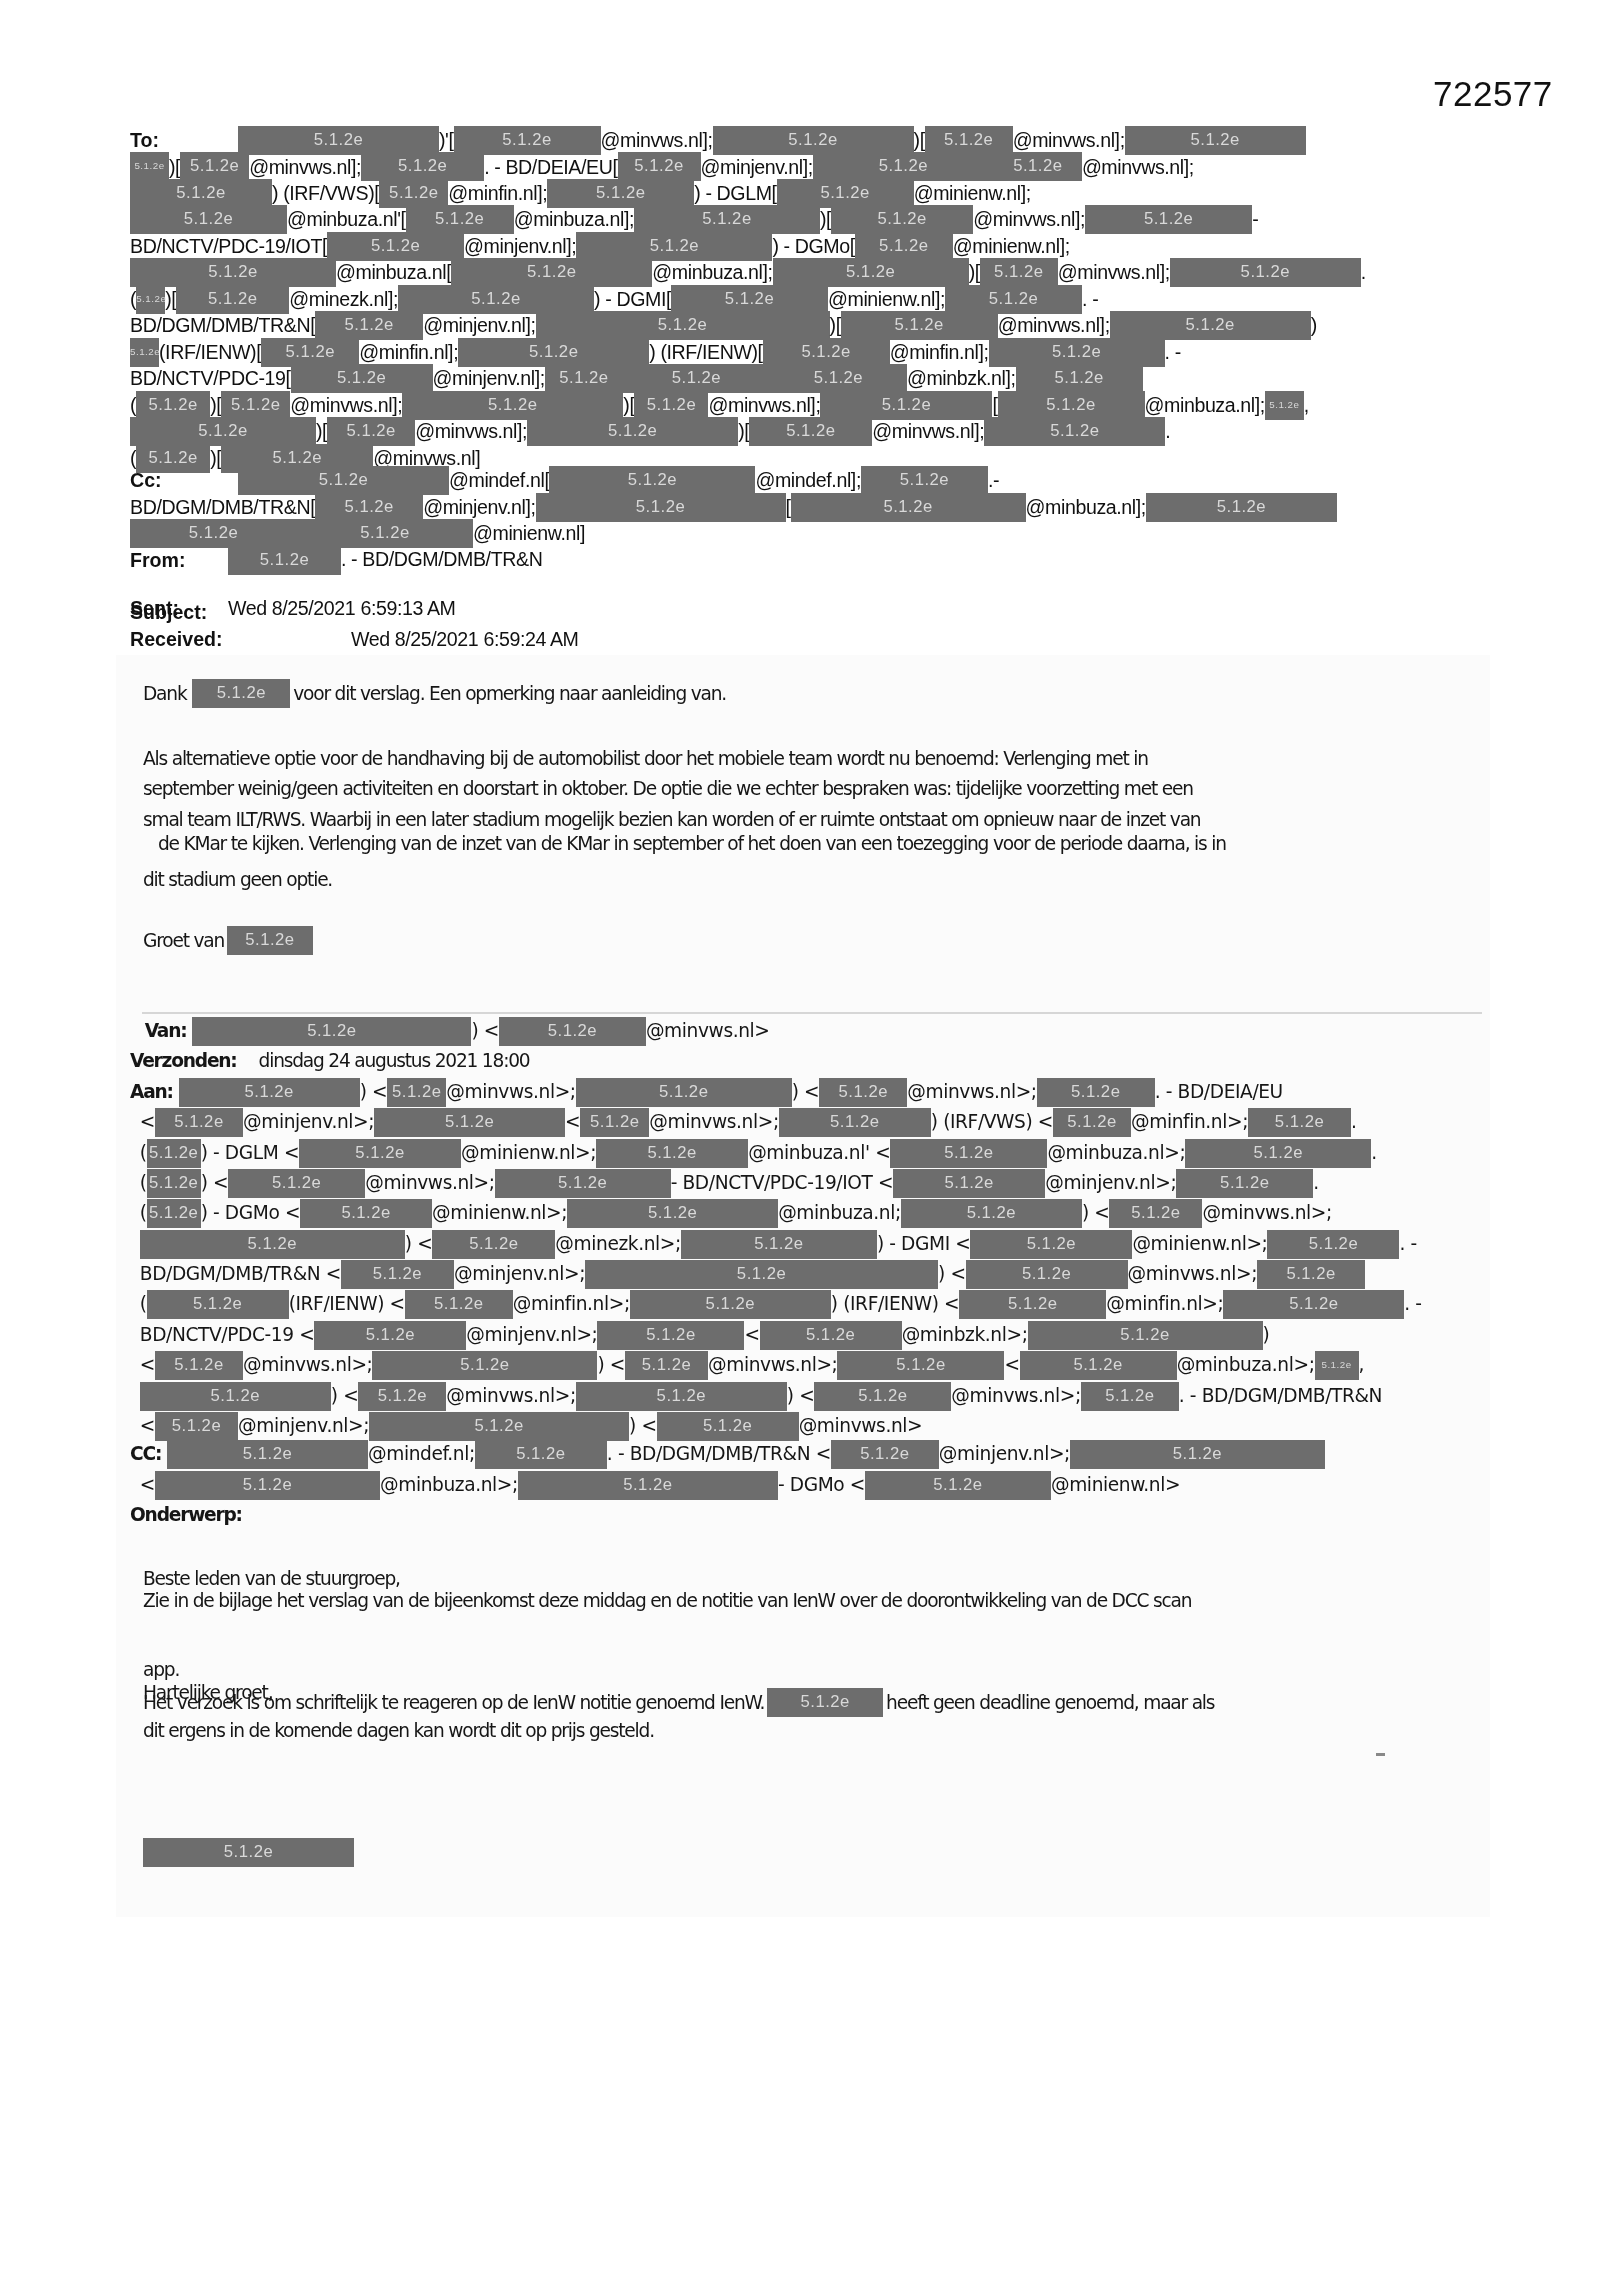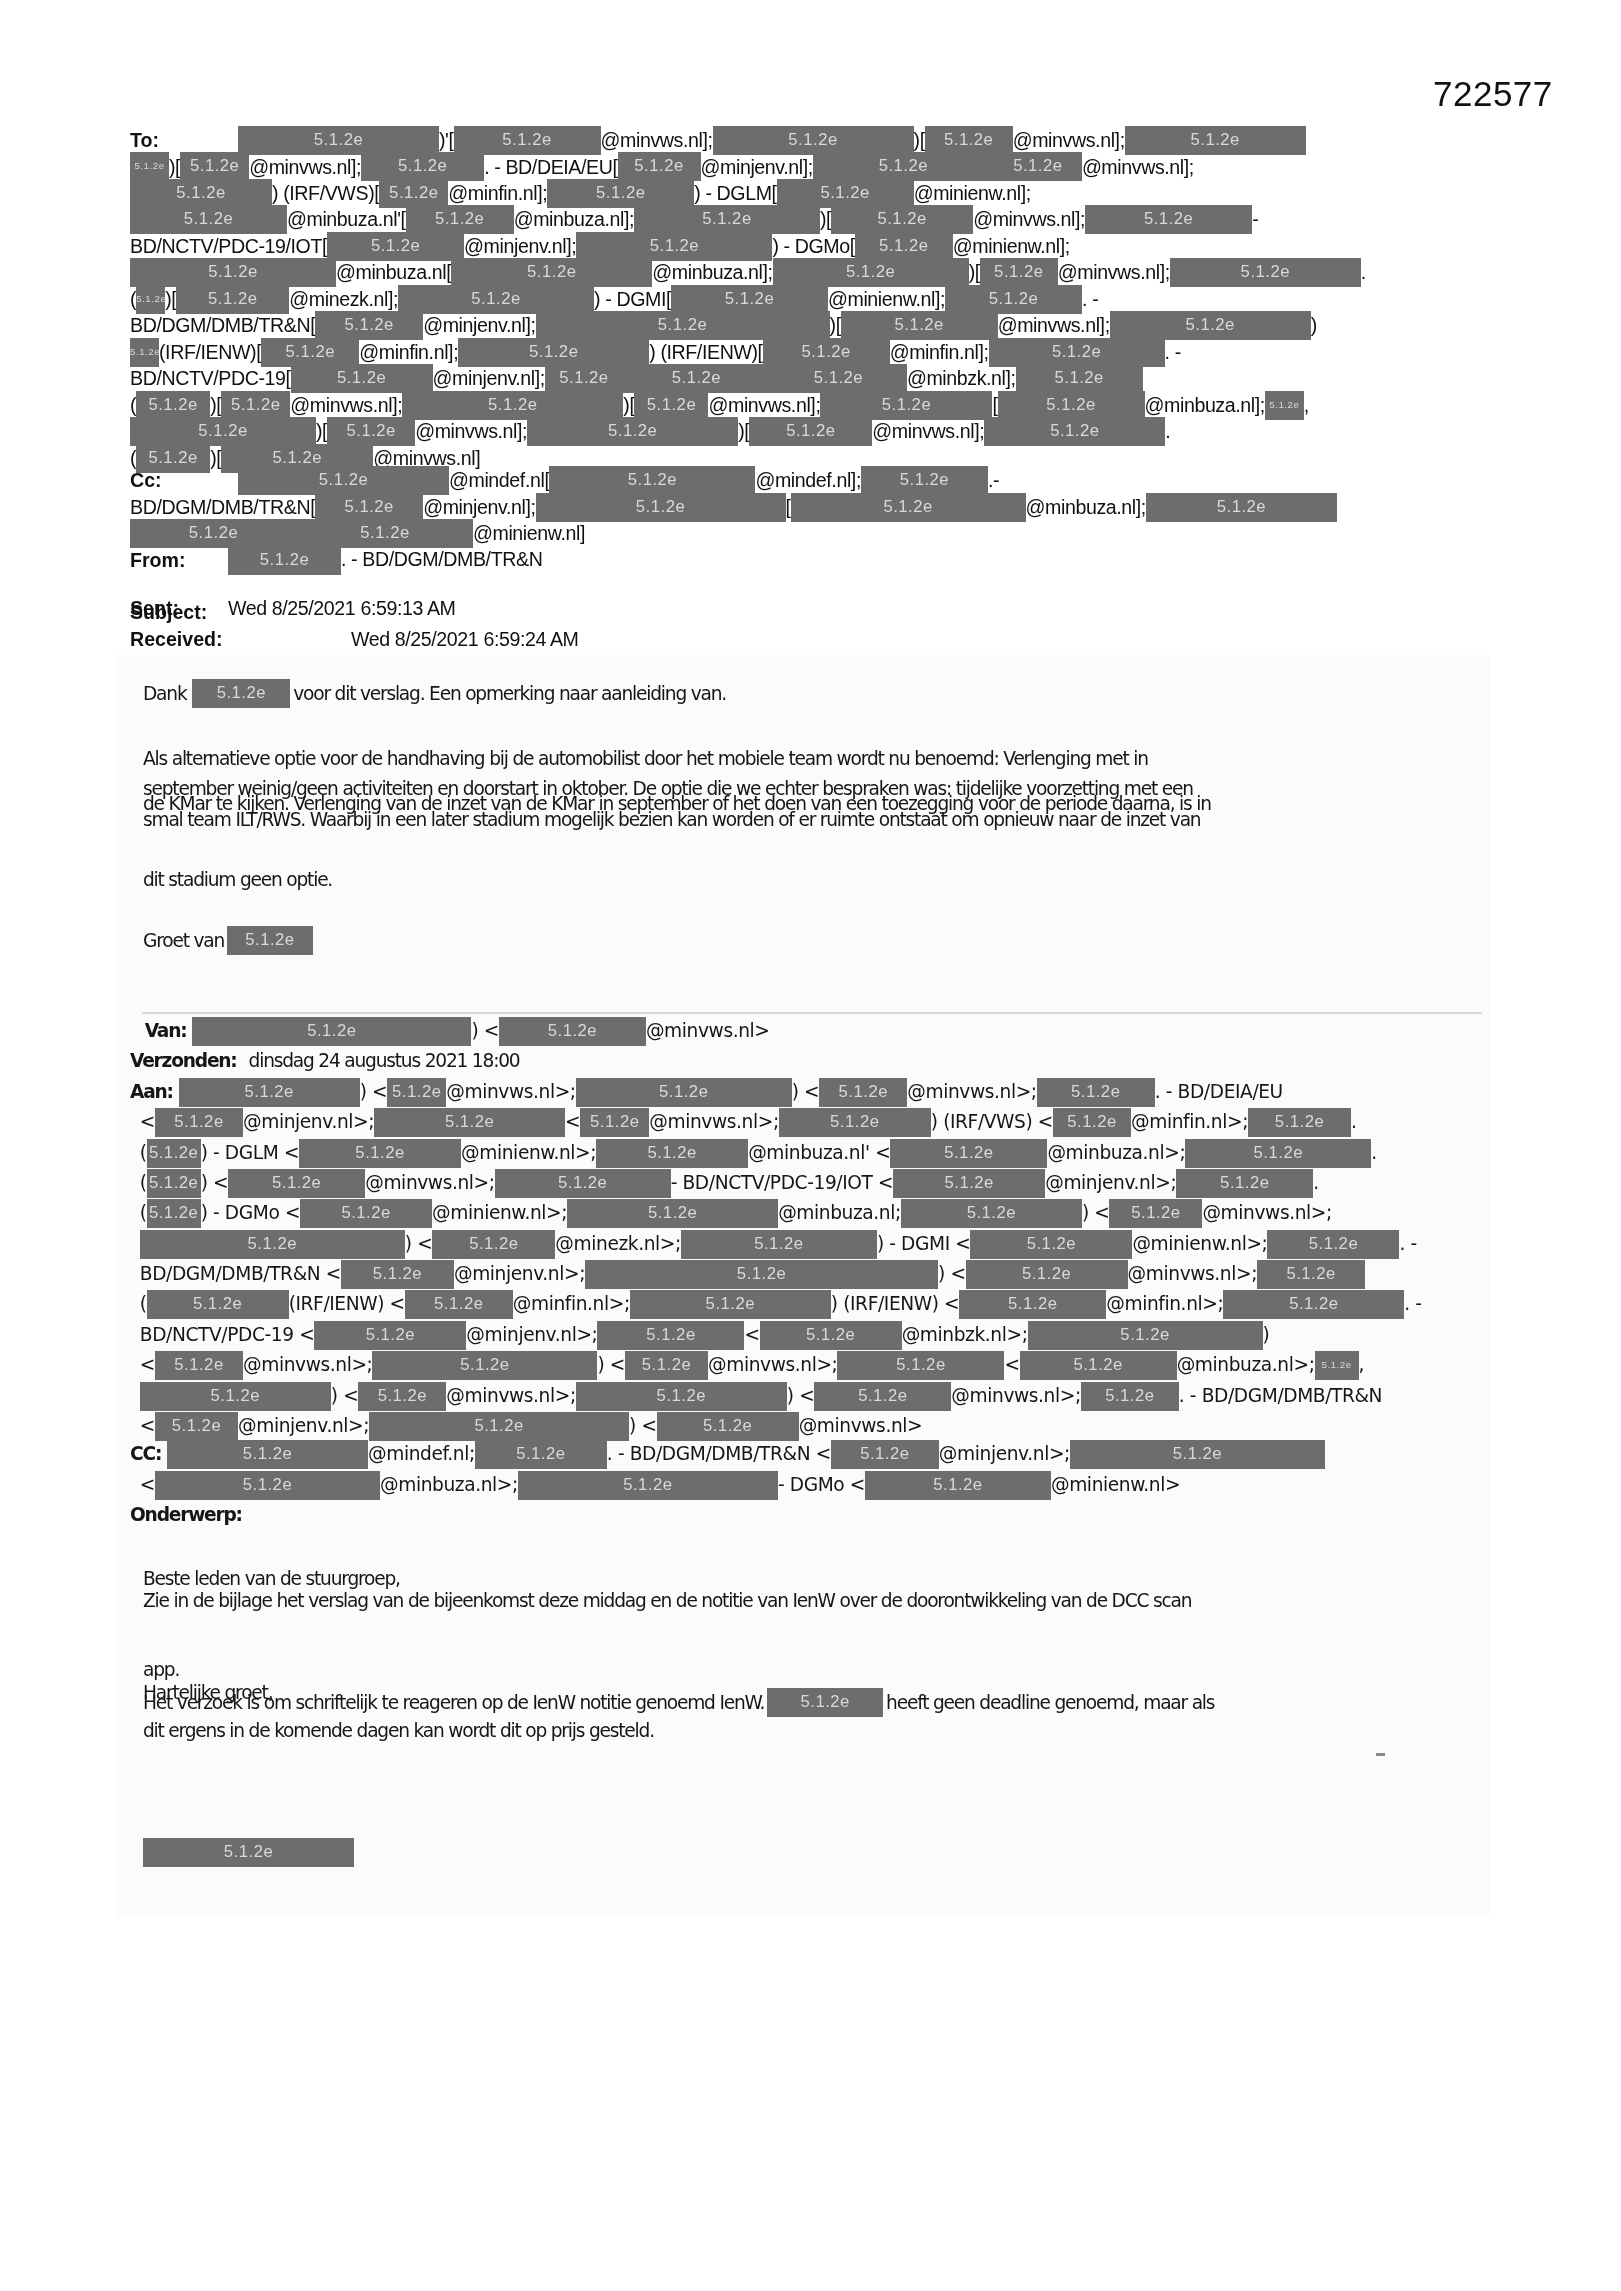--- a/index.html
+++ b/index.html
@@ -238,38 +238,38 @@
 <div class="p cal" style="top:679px; display:flex; align-items:center;">
   <span>Dank</span>
   <span class="red" style="width:98px; margin:0 2.9px 0 5.9px;">5.1.2e</span>
   <span>voor dit verslag. Een opmerking naar aanleiding van.</span>
 </div>
 
 <div id="reply-para">
     <div class="p cal" style="top: 748px;">Als alternatieve optie voor de handhaving bij de automobilist door het mobiele team wordt nu benoemd: Verlenging met in</div>
     <div class="p cal" style="top: 778px;">september weinig/geen activiteiten en doorstart in oktober. De optie die we echter bespraken was: tijdelijke voorzetting met een</div>
     <div class="p cal" style="top: 809px;">smal team ILT/RWS. Waarbij in een later stadium mogelijk bezien kan worden of er ruimte ontstaat om opnieuw naar de inzet van</div>
-    <div class="p cal" style="top: 793px;">de KMar te kijken. Verlenging van de inzet van de KMar in september of het doen van een toezegging voor de periode daarna, is in</div>
+    <div class="p cal" style="top: 833px; margin-left: 15px;">de KMar te kijken. Verlenging van de inzet van de KMar in september of het doen van een toezegging voor de periode daarna, is in</div>
     <div class="p cal" style="top: 869px;">dit stadium geen optie.</div>
   </div>
 
 <div class="p cal" style="top:926px; display:flex; align-items:center;justify-content:flex-end;">
   <span>Groet van</span>
   <span class="red" style="width:86px; margin-left:2.9px;">5.1.2e</span>
 </div>
 
 <div class="sep"></div>
 
 <div class="fwd cal" style="top:1016px">
   <div class="line" style="top:0; left:14.7px">
     <span class="lbl" style="margin-right:5.9px">Van:</span>
     <span id="van-value"><span class="red" style="width: 279px;">5.1.2e</span><span class="txt">) &lt;</span><span class="red" style="width: 147px;">5.1.2e</span><span class="txt">@minvws.nl&gt;</span></span>
   </div>
   <div class="line" style="top:30px">
-    <span class="lbl" style="margin-right:12px">Verzonden:</span>
+    <span class="lbl" style="margin-right:22px">Verzonden:</span>
     <span>dinsdag 24 augustus 2021 18:00</span>
   </div>
   <div id="aan-block">
       <div class="line" style="top: 61px;">
         <span class="lbl" style="margin-right: 5.9px;">Aan:</span>
         <span class="red" style="width: 181px;">5.1.2e</span>
         <span class="txt">) &lt;</span>
         <span class="red" style="width: 59px;">5.1.2e</span>
         <span class="txt">@minvws.nl&gt;;</span>
         <span class="red" style="width: 216px;">5.1.2e</span>

